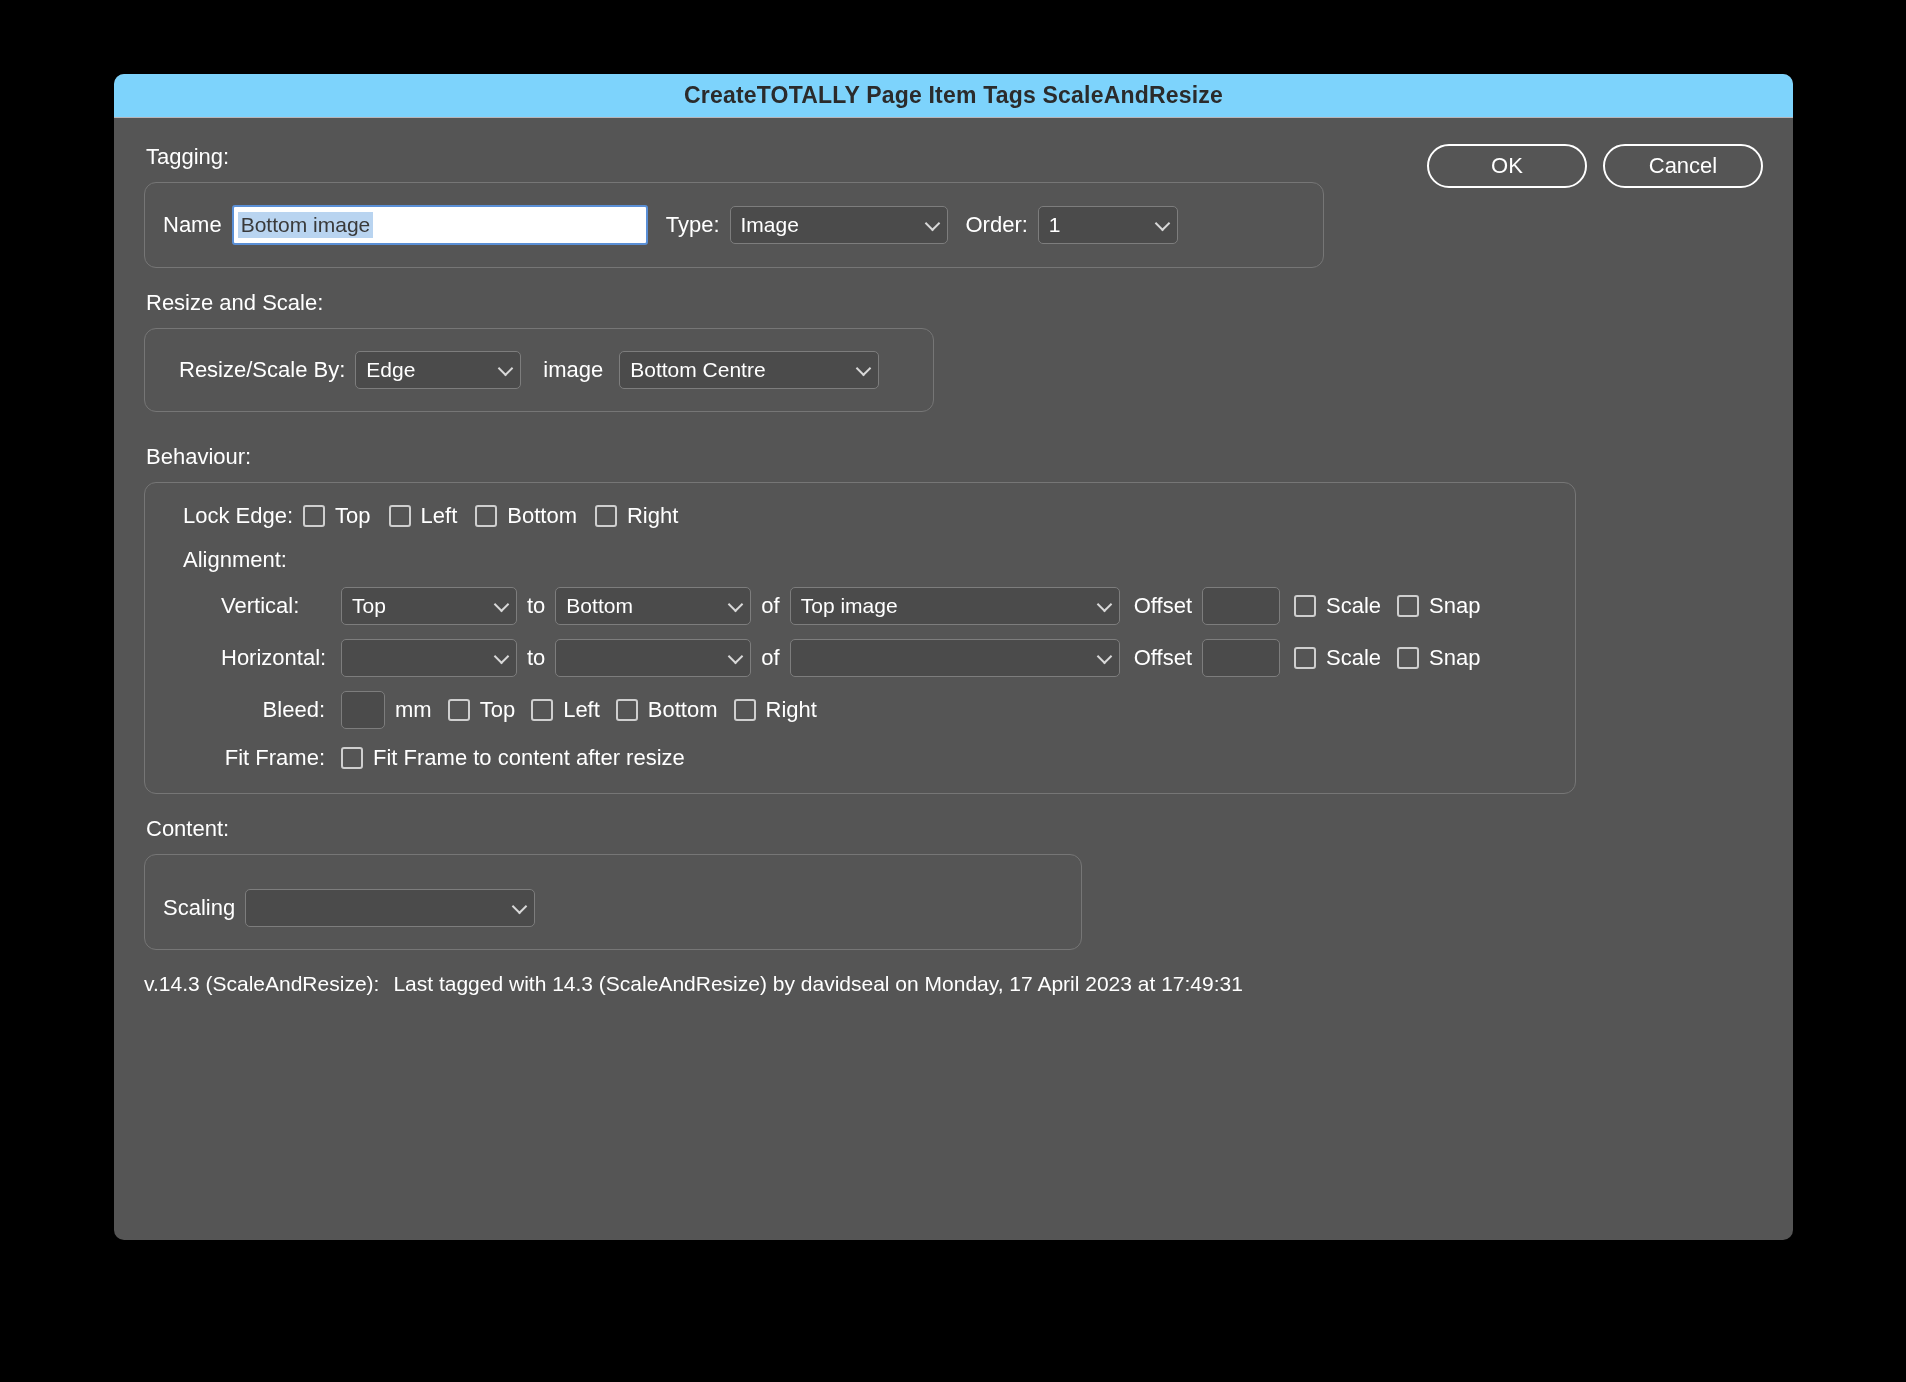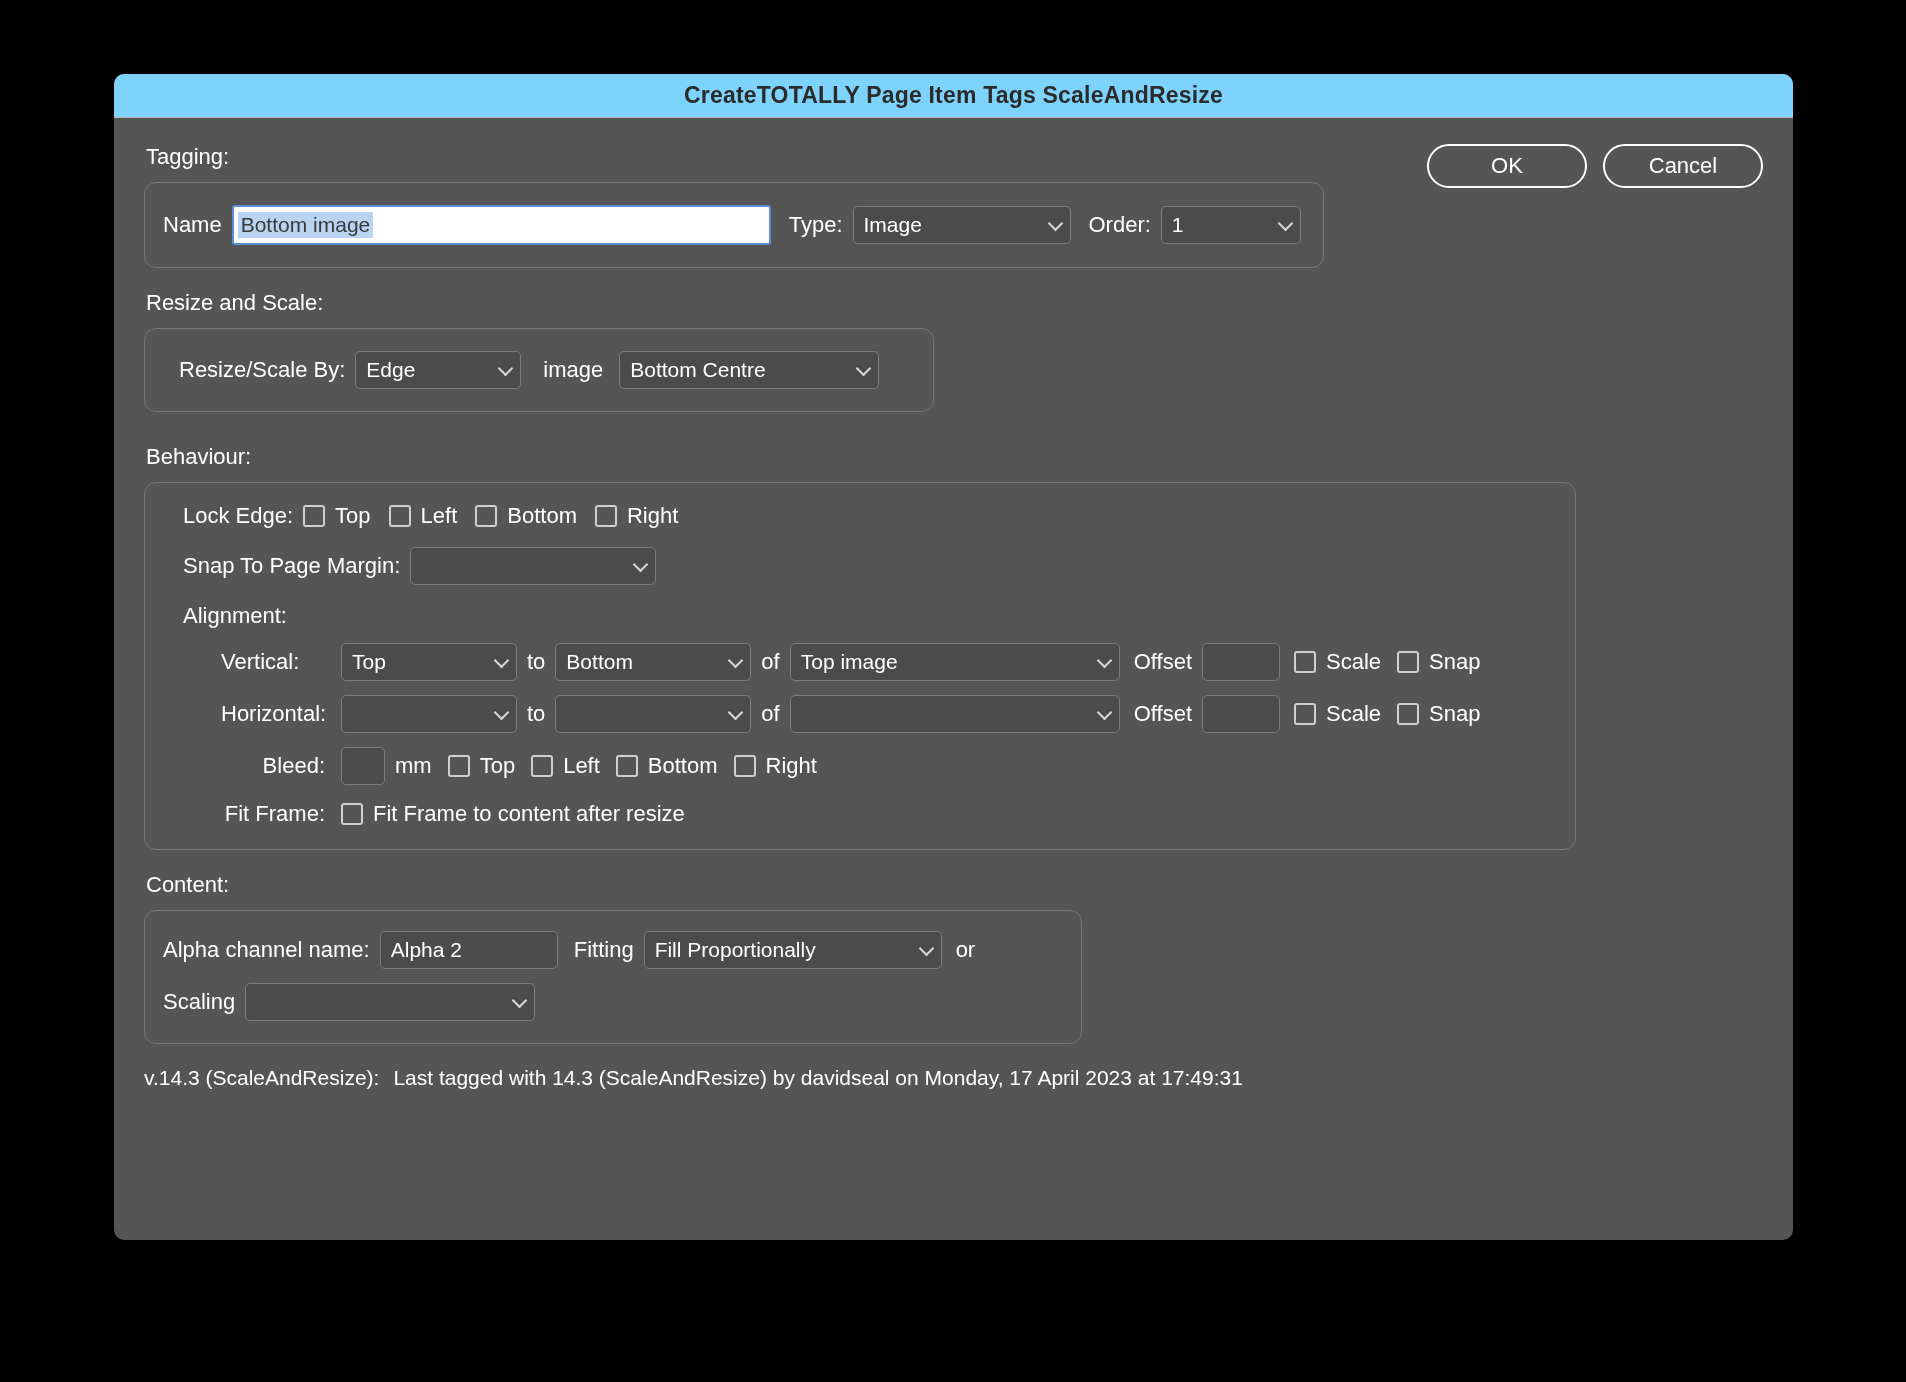--- a/index.html
+++ b/index.html
@@ -155,21 +155,21 @@
 
     <div style="position:absolute; right:30px; top:26px; display:flex; gap:16px;">
       <div class="btn">OK</div>
       <div class="btn">Cancel</div>
     </div>
 
     <div class="section-label">Tagging:</div>
     <div class="group" style="width:1180px; padding:22px 18px;">
       <div class="row gap10">
         <span class="lbl">Name</span>
-        <div class="namefield" style="width:539px;">
+        <div class="namefield" style="width:416px;">
           <span class="val">Bottom image</span>
         </div>
         <span class="lbl" style="margin-left:8px;">Type:</span>
         <div class="select" style="width:218px;">
           <span>Image</span>
           <span class="chev"></span>
         </div>
         <span class="lbl" style="margin-left:8px;">Order:</span>
         <div class="select" style="width:140px;">
           <span>1</span>
@@ -202,27 +202,20 @@
         <span class="cb"></span>
         <span class="lbl">Top</span>
         <span class="cb" style="margin-left:8px;"></span>
         <span class="lbl">Left</span>
         <span class="cb" style="margin-left:8px;"></span>
         <span class="lbl">Bottom</span>
         <span class="cb" style="margin-left:8px;"></span>
         <span class="lbl">Right</span>
       </div>
 
-      <div class="row gap10" style="margin-left:20px; margin-top:18px;">
-        <span class="lbl">Snap To Page Margin:</span>
-        <div class="select" style="width:246px;">
-          <span></span>
-          <span class="chev"></span>
-        </div>
-      </div>
 
       <div class="lbl" style="margin-left:20px; margin-top:18px;">Alignment:</div>
 
       <div class="row gap10" style="margin-left:58px; margin-top:14px;">
         <span class="lbl" style="width:110px;">Vertical:</span>
         <div class="select" style="width:176px;">
           <span>Top</span>
           <span class="chev"></span>
         </div>
         <span class="lbl">to</span>
@@ -290,32 +283,20 @@
       <div class="row gap10" style="margin-left:58px; margin-top:16px;">
         <span class="lbl" style="width:110px; text-align:right; padding-right:6px;">Fit Frame:</span>
         <span class="cb"></span>
         <span class="lbl">Fit Frame to content after resize</span>
       </div>
 
     </div>
 
     <div class="section-label" style="margin-top:22px;">Content:</div>
     <div class="group" style="width:938px; padding:20px 18px 22px 18px;">
-      <div class="row gap10">
-        <span class="lbl">Alpha channel name:</span>
-        <div class="txtbox" style="width:178px;">
-          <span>Alpha 2</span>
-        </div>
-        <span class="lbl" style="margin-left:6px;">Fitting</span>
-        <div class="select" style="width:298px;">
-          <span>Fill Proportionally</span>
-          <span class="chev"></span>
-        </div>
-        <span class="lbl" style="margin-left:4px;">or</span>
-      </div>
       <div class="row gap10" style="margin-top:14px;">
         <span class="lbl">Scaling</span>
         <div class="select" style="width:290px;">
           <span></span>
           <span class="chev"></span>
         </div>
       </div>
     </div>
 
     <div class="row gap14" style="margin-top:22px;">

